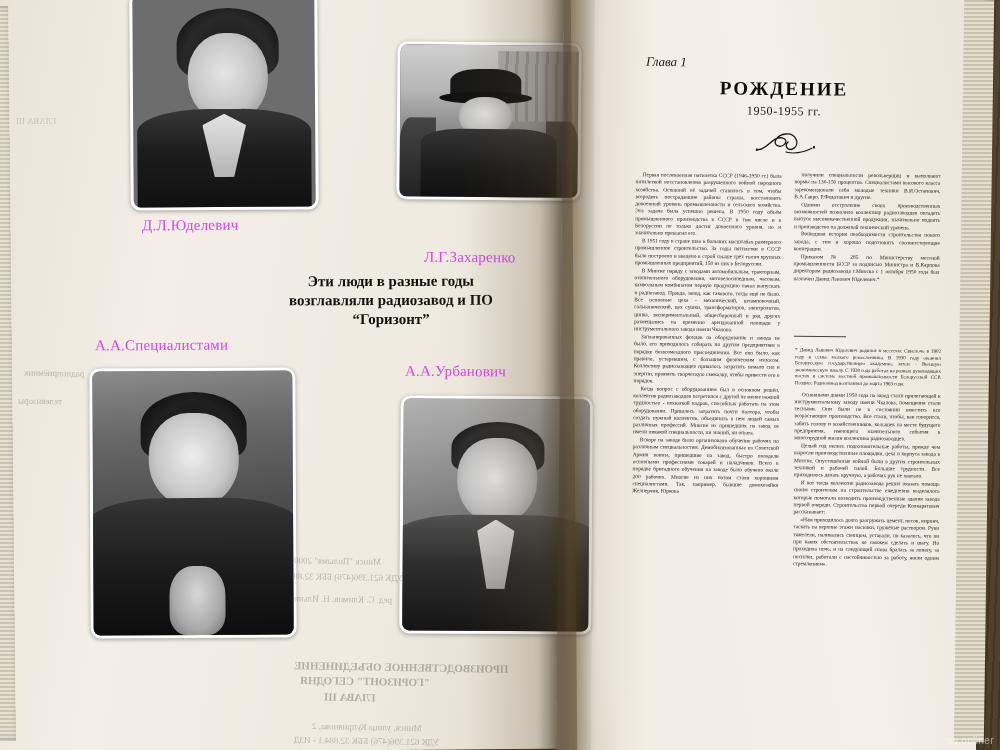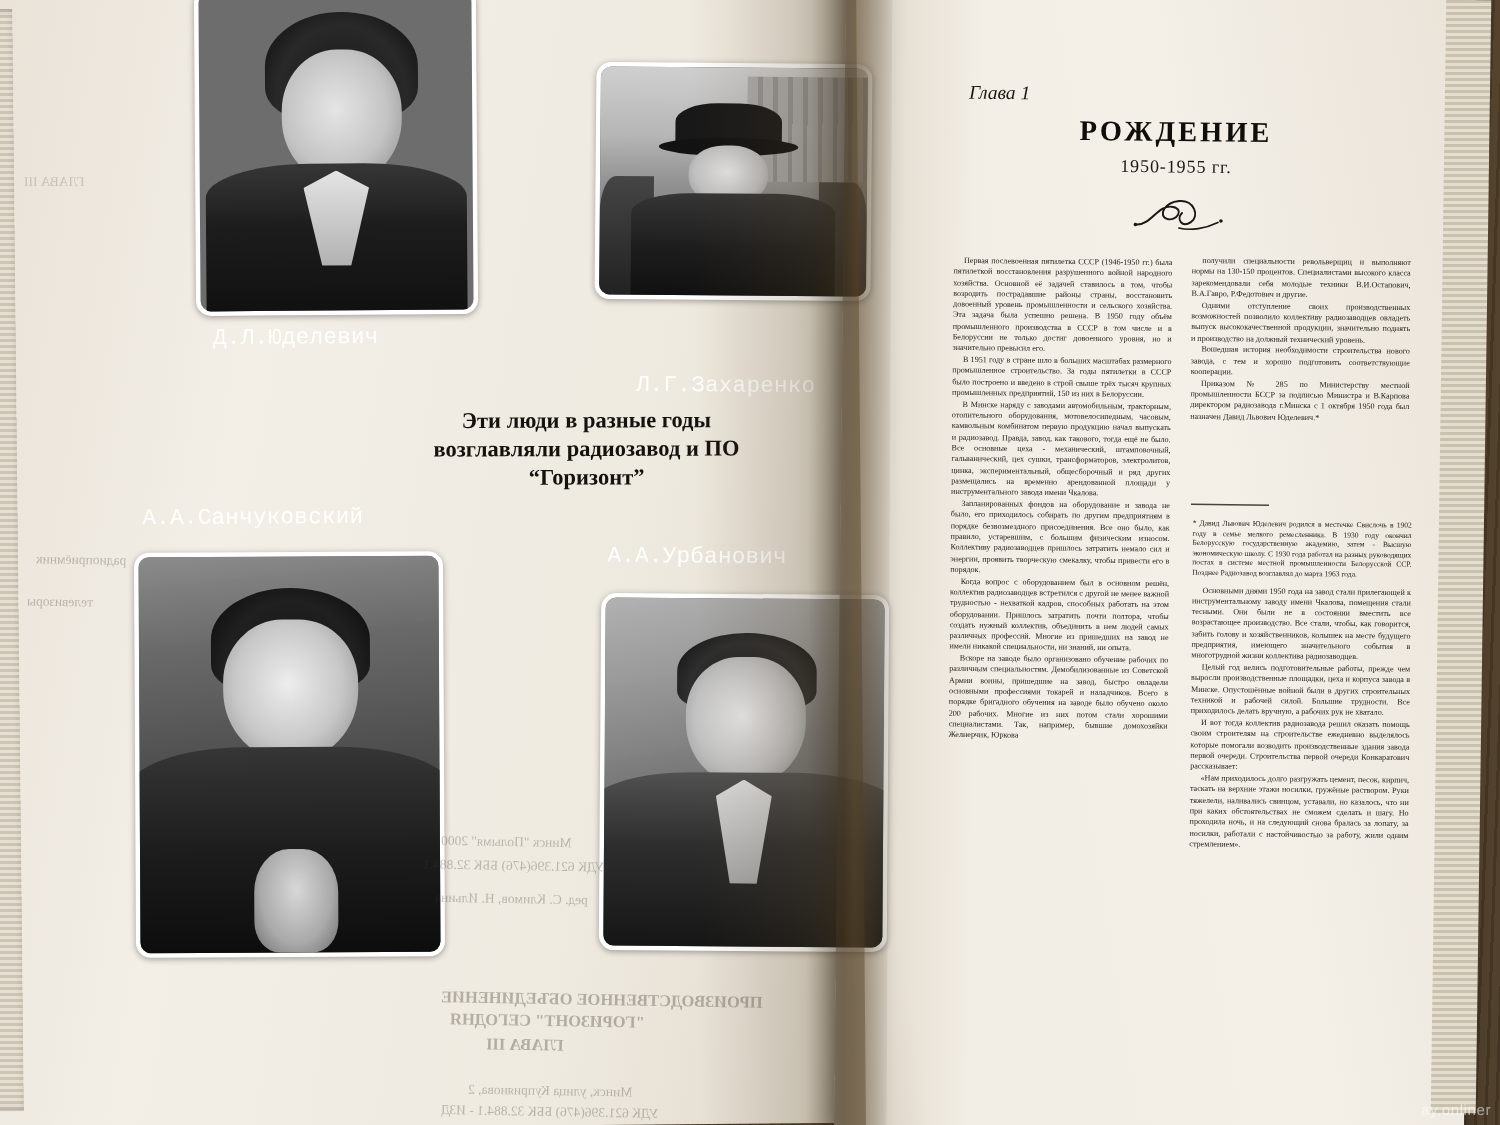--- a/index.html
+++ b/index.html
@@ -214,22 +214,22 @@
     border-radius: 44% 44% 50% 50%; }
   .p4-suit { position:absolute; left:-6%; top:50%; width:112%; height:52%;
     background: linear-gradient(180deg,#55534f 0%, #34322f 40%, #1a1917 100%);
     border-radius: 34% 34% 0 0 / 20% 20% 0 0; }
   .p4-shirt { position:absolute; left:40%; top:52%; width:20%; height:30%;
     background: linear-gradient(180deg,#ded7c8,#a9a293);
     clip-path: polygon(50% 0, 100% 16%, 74% 100%, 26% 100%, 0 16%); }
 
   .caption {
     position: absolute;
-    font-family: Liberation Mono, monospace;
-    color: #ffffff;
+    font-family: Liberation Serif, serif;
+    color: #d946ef;
     font-size: 15px;
     letter-spacing: .2px;
     white-space: nowrap;
   }
   #cap-1 { left: 148px; top: 221px; transform: rotate(-0.4deg); }
   #cap-2 { left: 430px; top: 253px; transform: rotate(0.4deg); }
   #cap-3 { left: 101px; top: 341px; transform: rotate(-0.3deg); }
   #cap-4 { left: 411px; top: 367px; transform: rotate(0.4deg); }
 
   #lede {
@@ -398,21 +398,21 @@
     <div id="lede">Эти люди в разные годы возглавляли радиозавод и ПО “Горизонт”</div>
 
     <div class="photo" id="photo-3">
       <div class="inner">
         <div class="p3-hair"></div>
         <div class="p3-face"></div>
         <div class="p3-suit"></div>
         <div class="p3-hand"></div>
       </div>
     </div>
-    <div class="caption" id="cap-3">А.А.Санчуковский</div>
+    <div class="caption" id="cap-3">А.А.Специалистами</div>
 
     <div class="photo" id="photo-4">
       <div class="inner">
         <div class="p4-hair"></div>
         <div class="p4-face"></div>
         <div class="p4-suit"></div>
         <div class="p4-shirt"></div>
       </div>
     </div>
     <div class="caption" id="cap-4">А.А.Урбанович</div>

